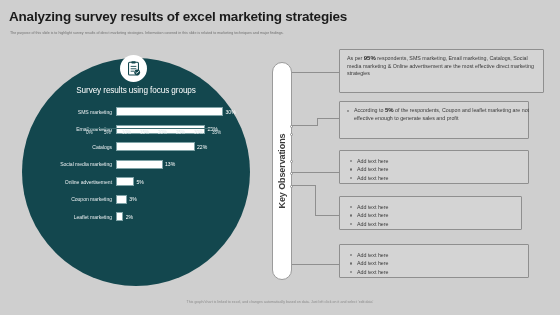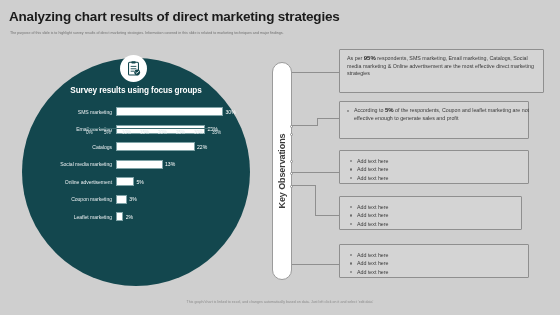--- a/index.html
+++ b/index.html
@@ -63,21 +63,21 @@
   }
   .badge svg { display:block; }
 
   .chart-title {
     position: absolute;
     left: 22px; top: 86px;
     width: 228px;
     text-align: center;
     color: #ffffff;
     font-size: 8.2px;
-    font-weight: bold;
+    font-weight: normal;
     letter-spacing: -0.1px;
   }
 
   .plot {
     position: absolute;
     left: 30px; top: 103px;
     width: 212px; height: 145px;
   }
   .rowlist { position: absolute; left: 0; top: 0; width: 212px; }
   .row {
@@ -239,21 +239,21 @@
     font-size: 3.5px;
     color: #8a8a8a;
     letter-spacing: 0.05px;
   }
 </style>
 </head>
 <body>
 
 <div class="slide">
 
-  <div class="title">Analyzing chart results of direct marketing strategies</div>
+  <div class="title">Analyzing survey results of excel marketing strategies</div>
   <div class="subtitle">The purpose of this slide is to highlight survey results of direct marketing strategies. Information covered in this slide is related to marketing techniques and major findings.</div>
 
   <div class="chart-circle"></div>
 
   <div class="badge">
     <svg width="17" height="17" viewBox="0 0 24 24">
       <rect x="5" y="3.2" width="14" height="18" rx="1.6" fill="none" stroke="#13474e" stroke-width="1.5"></rect>
       <rect x="9" y="1.6" width="6" height="3.2" rx="1" fill="#13474e"></rect>
       <line x1="8" y1="9" x2="16" y2="9" stroke="#13474e" stroke-width="1.3"></line>
       <line x1="8" y1="12.4" x2="16" y2="12.4" stroke="#13474e" stroke-width="1.3"></line>

